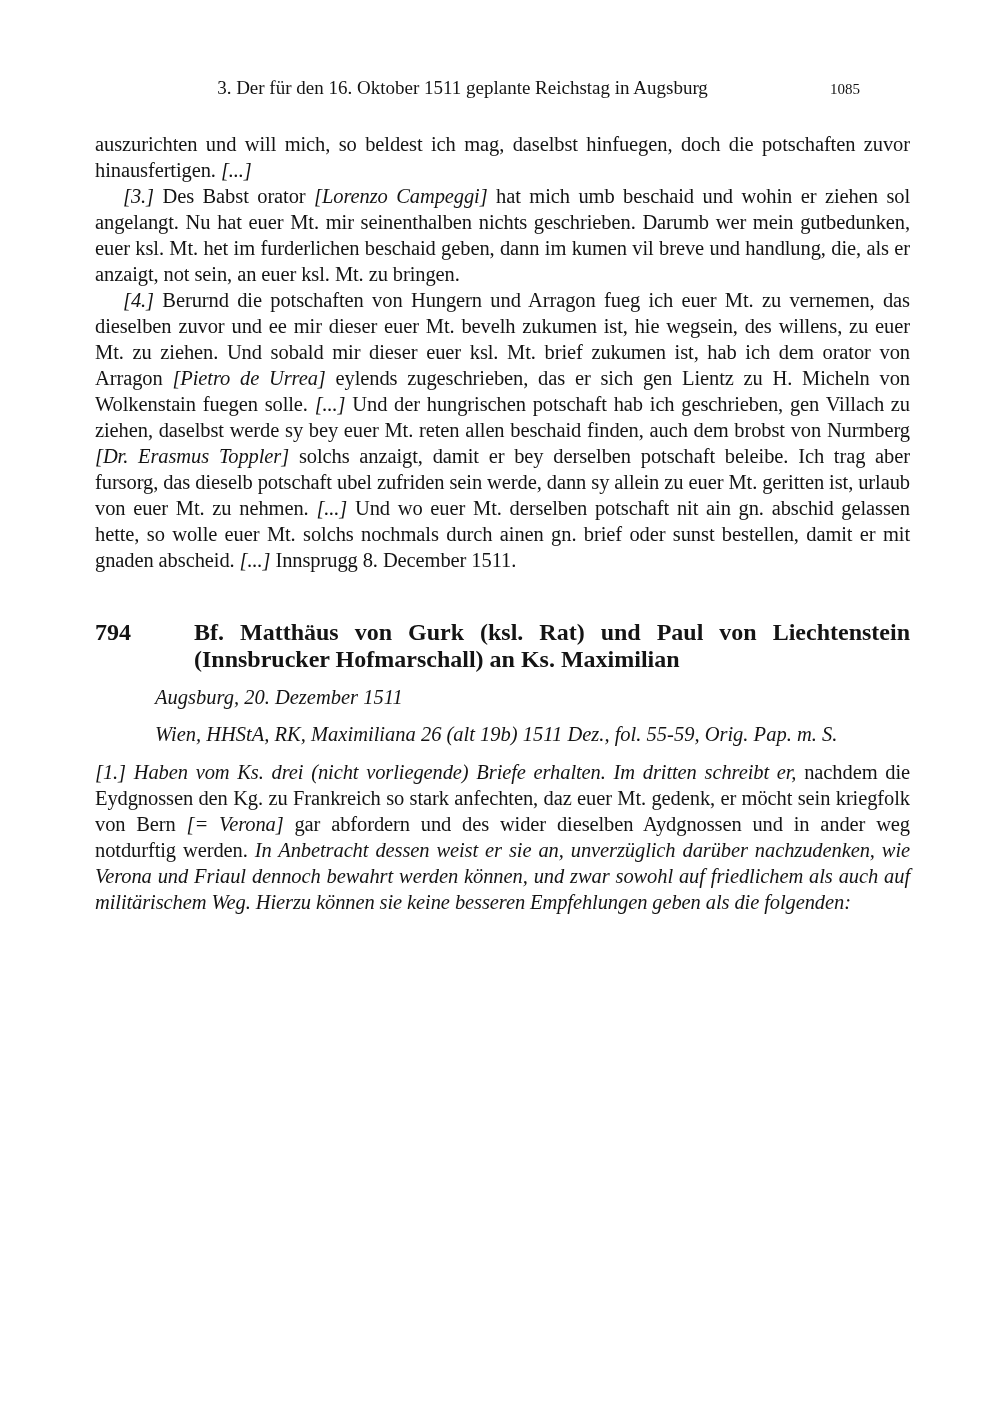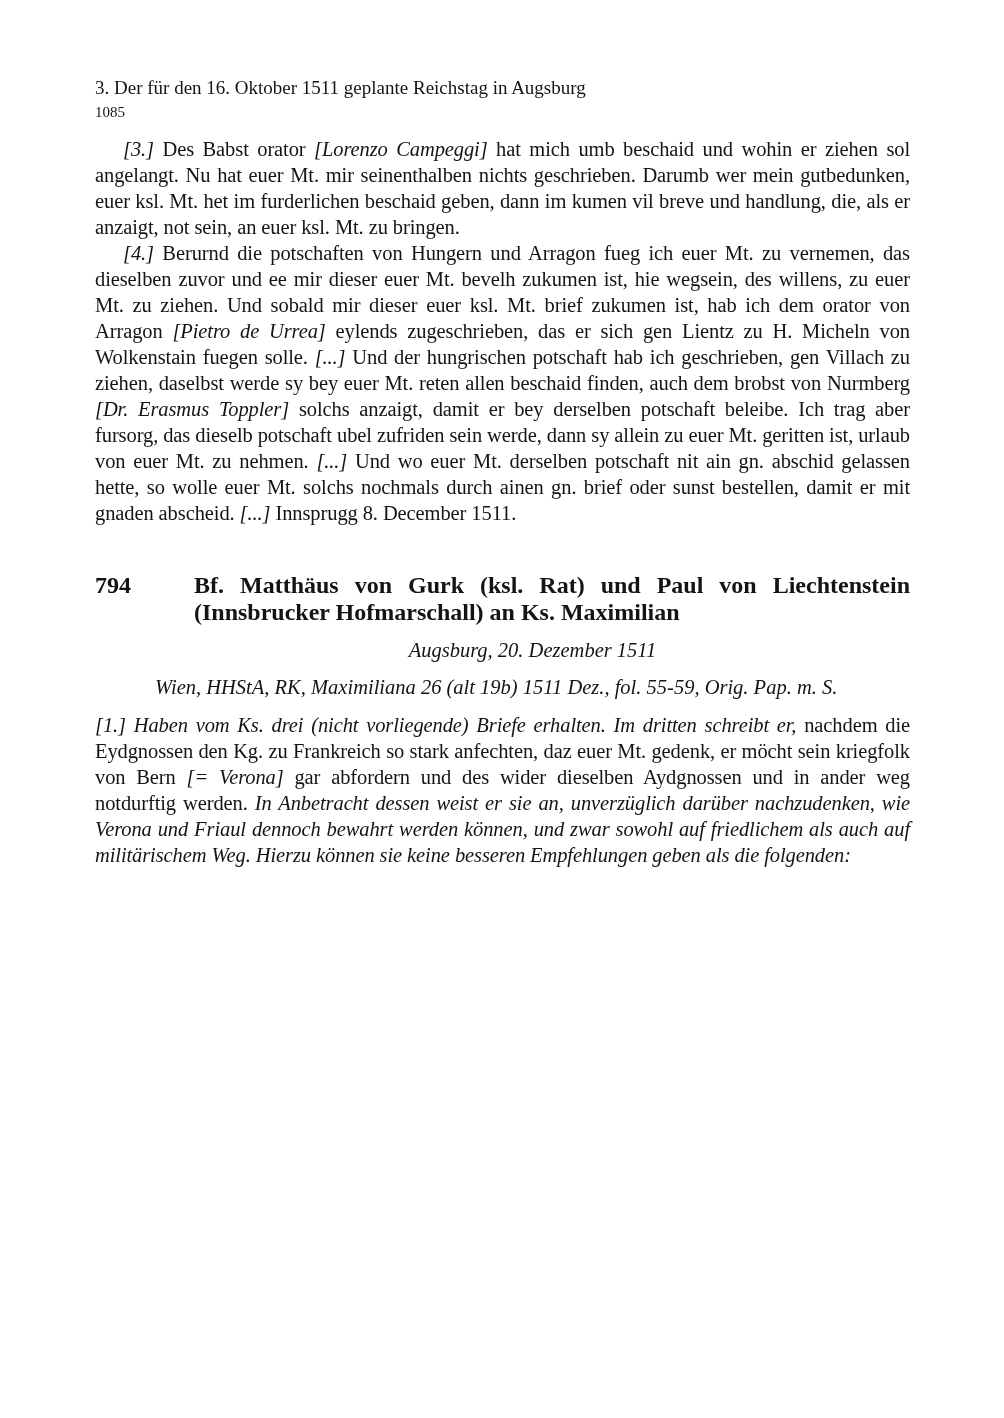--- a/index.html
+++ b/index.html
@@ -13,23 +13,22 @@
     font-family: "Liberation Serif", "DejaVu Serif", serif;
     box-sizing: border-box;
     padding: 76px 94px 40px 95px;
     overflow: hidden;
   }
   .running-header {
     display: flex;
     align-items: baseline;
     font-size: 19px;
     line-height: 24px;
-    margin-bottom: 12px;
+    margin-bottom: 30px;
     white-space: nowrap;
-    flex-direction: column;
   }
   .running-title {
     flex: 1;
     text-align: center;
   }
   .page-number {
     width: 80px;
     text-align: left;
     font-size: 15px;
   }
@@ -49,38 +48,38 @@
     font-weight: bold;
     font-size: 24px;
     line-height: 27px;
   }
   .entry-heading .entry-title { text-align: justify; margin-left: 39px; }
   .entry-sub {
     margin-left: 60px;
     font-style: italic;
     font-size: 20.5px;
     line-height: 26px;
-    text-align: center;
   }
   .entry-summary { margin-top: 13px; text-align: justify; }
   .entry-date { margin-top: 11px; }
   .entry-source { margin-top: 11px; text-align: justify; }
   .entry-body { margin-top: 12px; }
 </style>
 </head>
 <body>
 
 <div class="page">
 
   <div class="running-header">
     <span class="running-title">3. Der für den 16. Oktober 1511 geplante Reichstag in Augsburg</span>
     <span class="page-number">1085</span>
   </div>
 
   <div class="body-text">
+      <p class="para"><span>auszurichten und will mich, so beldest ich mag, daselbst hinfuegen, doch die potschaften zuvor hinausfertigen. </span><span class="it">[...]</span></p>
       <p class="para indent"><span class="it">[3.] </span><span>Des Babst orator </span><span class="it">[Lorenzo Campeggi]</span><span> hat mich umb beschaid und wohin er ziehen sol angelangt. Nu hat euer Mt. mir seinenthalben nichts geschrieben. Darumb wer mein gutbedunken, euer ksl. Mt. het im furderlichen beschaid geben, dann im kumen vil breve und handlung, die, als er anzaigt, not sein, an euer ksl. Mt. zu bringen.</span></p>
       <p class="para indent"><span class="it">[4.] </span><span>Berurnd die potschaften von Hungern und Arragon fueg ich euer Mt. zu vernemen, das dieselben zuvor und ee mir dieser euer Mt. bevelh zukumen ist, hie wegsein, des willens, zu euer Mt. zu ziehen. Und sobald mir dieser euer ksl. Mt. brief zukumen ist, hab ich dem orator von Arragon </span><span class="it">[Pietro de Urrea]</span><span> eylends zugeschrieben, das er sich gen Lientz zu H. Micheln von Wolkenstain fuegen solle. </span><span class="it">[...]</span><span> Und der hungrischen potschaft hab ich geschrieben, gen Villach zu ziehen, daselbst werde sy bey euer Mt. reten allen beschaid finden, auch dem brobst von Nurmberg </span><span class="it">[Dr. Erasmus Toppler]</span><span> solchs anzaigt, damit er bey derselben potschaft beleibe. Ich trag aber fursorg, das dieselb potschaft ubel zufriden sein werde, dann sy allein zu euer Mt. geritten ist, urlaub von euer Mt. zu nehmen. </span><span class="it">[...]</span><span> Und wo euer Mt. derselben potschaft nit ain gn. abschid gelassen hette, so wolle euer Mt. solchs nochmals durch ainen gn. brief oder sunst bestellen, damit er mit gnaden abscheid. </span><span class="it">[...]</span><span> Innsprugg 8. December 1511.</span></p>
     </div>
 
   <div class="entry">
     <div class="entry-heading">
       <span class="entry-number">794</span>
       <span class="entry-title">Bf. Matthäus von Gurk (ksl. Rat) und Paul von Liechtenstein (Innsbrucker Hofmarschall) an Ks. Maximilian</span>
     </div>
     <div class="entry-sub entry-date">Augsburg, 20. Dezember 1511</div>

